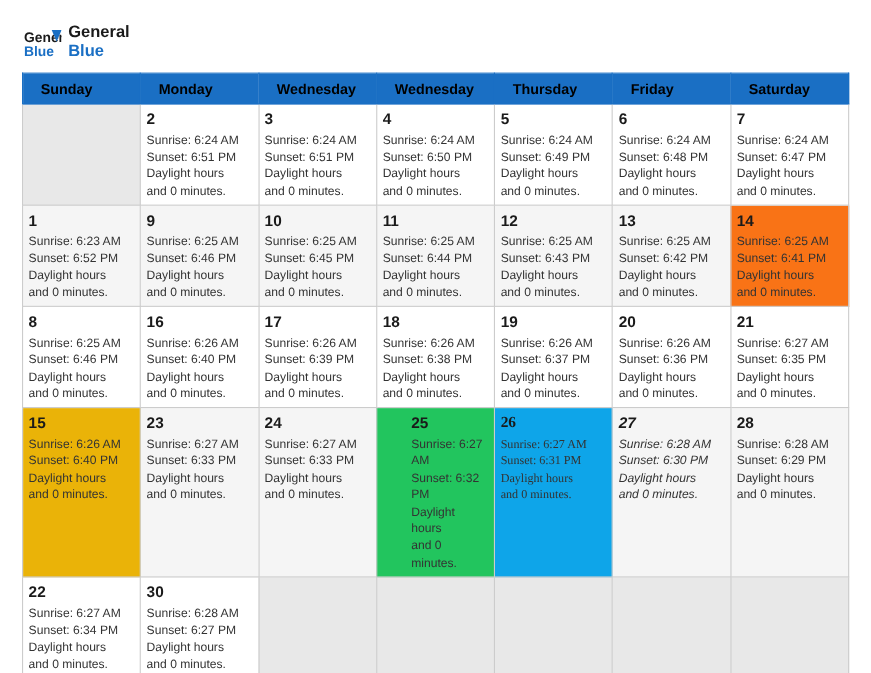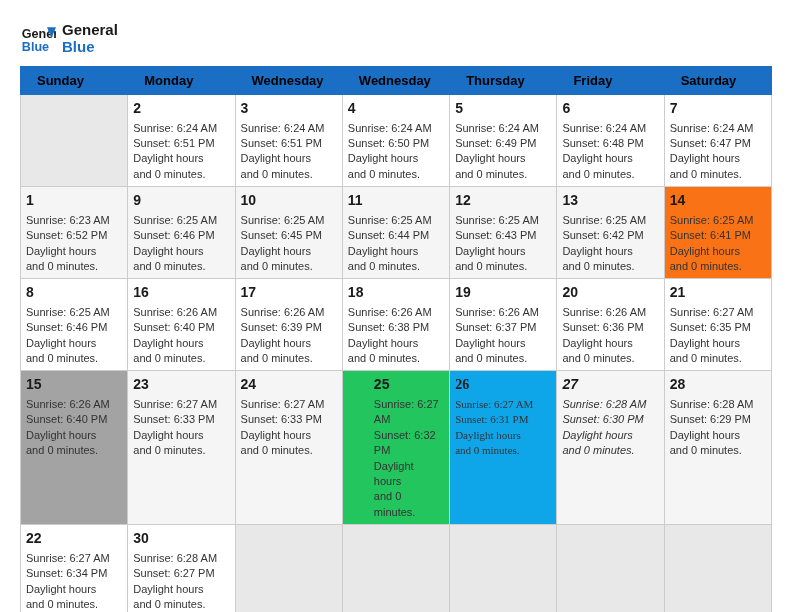--- a/index.html
+++ b/index.html
@@ -130,21 +130,21 @@
       <tr>
         <td style="background: rgb(255, 255, 255);"><span class="day-number">8</span><span>Sunrise: 6:25 AM</span><br><span>Sunset: 6:46 PM</span><br><span>Daylight hours</span><br><span>and 0 minutes.</span></td>
         <td style="background: rgb(255, 255, 255);"><span class="day-number">16</span><span>Sunrise: 6:26 AM</span><br><span>Sunset: 6:40 PM</span><br><span>Daylight hours</span><br><span>and 0 minutes.</span></td>
         <td style="background: rgb(255, 255, 255);"><span class="day-number">17</span><span>Sunrise: 6:26 AM</span><br><span>Sunset: 6:39 PM</span><br><span>Daylight hours</span><br><span>and 0 minutes.</span></td>
         <td style="background: rgb(255, 255, 255);"><span class="day-number">18</span><span>Sunrise: 6:26 AM</span><br><span>Sunset: 6:38 PM</span><br><span>Daylight hours</span><br><span>and 0 minutes.</span></td>
         <td style="background: rgb(255, 255, 255);"><span class="day-number">19</span><span>Sunrise: 6:26 AM</span><br><span>Sunset: 6:37 PM</span><br><span>Daylight hours</span><br><span>and 0 minutes.</span></td>
         <td style="background: rgb(255, 255, 255);"><span class="day-number">20</span><span>Sunrise: 6:26 AM</span><br><span>Sunset: 6:36 PM</span><br><span>Daylight hours</span><br><span>and 0 minutes.</span></td>
         <td style="background: rgb(255, 255, 255);"><span class="day-number">21</span><span>Sunrise: 6:27 AM</span><br><span>Sunset: 6:35 PM</span><br><span>Daylight hours</span><br><span>and 0 minutes.</span></td>
       </tr>
       <tr>
-        <td style="background: #a3a3a3;"><span class="day-number">15</span><span>Sunrise: 6:26 AM</span><br><span>Sunset: 6:40 PM</span><br><span>Daylight hours</span><br><span>and 0 minutes.</span></td>
+        <td style="background: #eab308;"><span class="day-number">15</span><span>Sunrise: 6:26 AM</span><br><span>Sunset: 6:40 PM</span><br><span>Daylight hours</span><br><span>and 0 minutes.</span></td>
         <td style="background: rgb(245, 245, 245);"><span class="day-number">23</span><span>Sunrise: 6:27 AM</span><br><span>Sunset: 6:33 PM</span><br><span>Daylight hours</span><br><span>and 0 minutes.</span></td>
         <td style="background: rgb(245, 245, 245);"><span class="day-number">24</span><span>Sunrise: 6:27 AM</span><br><span>Sunset: 6:33 PM</span><br><span>Daylight hours</span><br><span>and 0 minutes.</span></td>
         <td style="background: #22c55e; padding-left: 31px;"><span class="day-number">25</span><span>Sunrise: 6:27 AM</span><br><span>Sunset: 6:32 PM</span><br><span>Daylight hours</span><br><span>and 0 minutes.</span></td>
         <td style="background: #0ea5e9; font-family: Liberation Serif, serif;"><span class="day-number">26</span><span>Sunrise: 6:27 AM</span><br><span>Sunset: 6:31 PM</span><br><span>Daylight hours</span><br><span>and 0 minutes.</span></td>
         <td style="background: rgb(245, 245, 245); font-style: italic;"><span class="day-number">27</span><span>Sunrise: 6:28 AM</span><br><span>Sunset: 6:30 PM</span><br><span>Daylight hours</span><br><span>and 0 minutes.</span></td>
         <td style="background: rgb(245, 245, 245);"><span class="day-number">28</span><span>Sunrise: 6:28 AM</span><br><span>Sunset: 6:29 PM</span><br><span>Daylight hours</span><br><span>and 0 minutes.</span></td>
       </tr>
       <tr>
         <td style="background: rgb(255, 255, 255); margin-top: 22px;"><span class="day-number">22</span><span>Sunrise: 6:27 AM</span><br><span>Sunset: 6:34 PM</span><br><span>Daylight hours</span><br><span>and 0 minutes.</span></td>
         <td style="background: rgb(255, 255, 255); margin-left: 46px;"><span class="day-number">30</span><span>Sunrise: 6:28 AM</span><br><span>Sunset: 6:27 PM</span><br><span>Daylight hours</span><br><span>and 0 minutes.</span></td>

